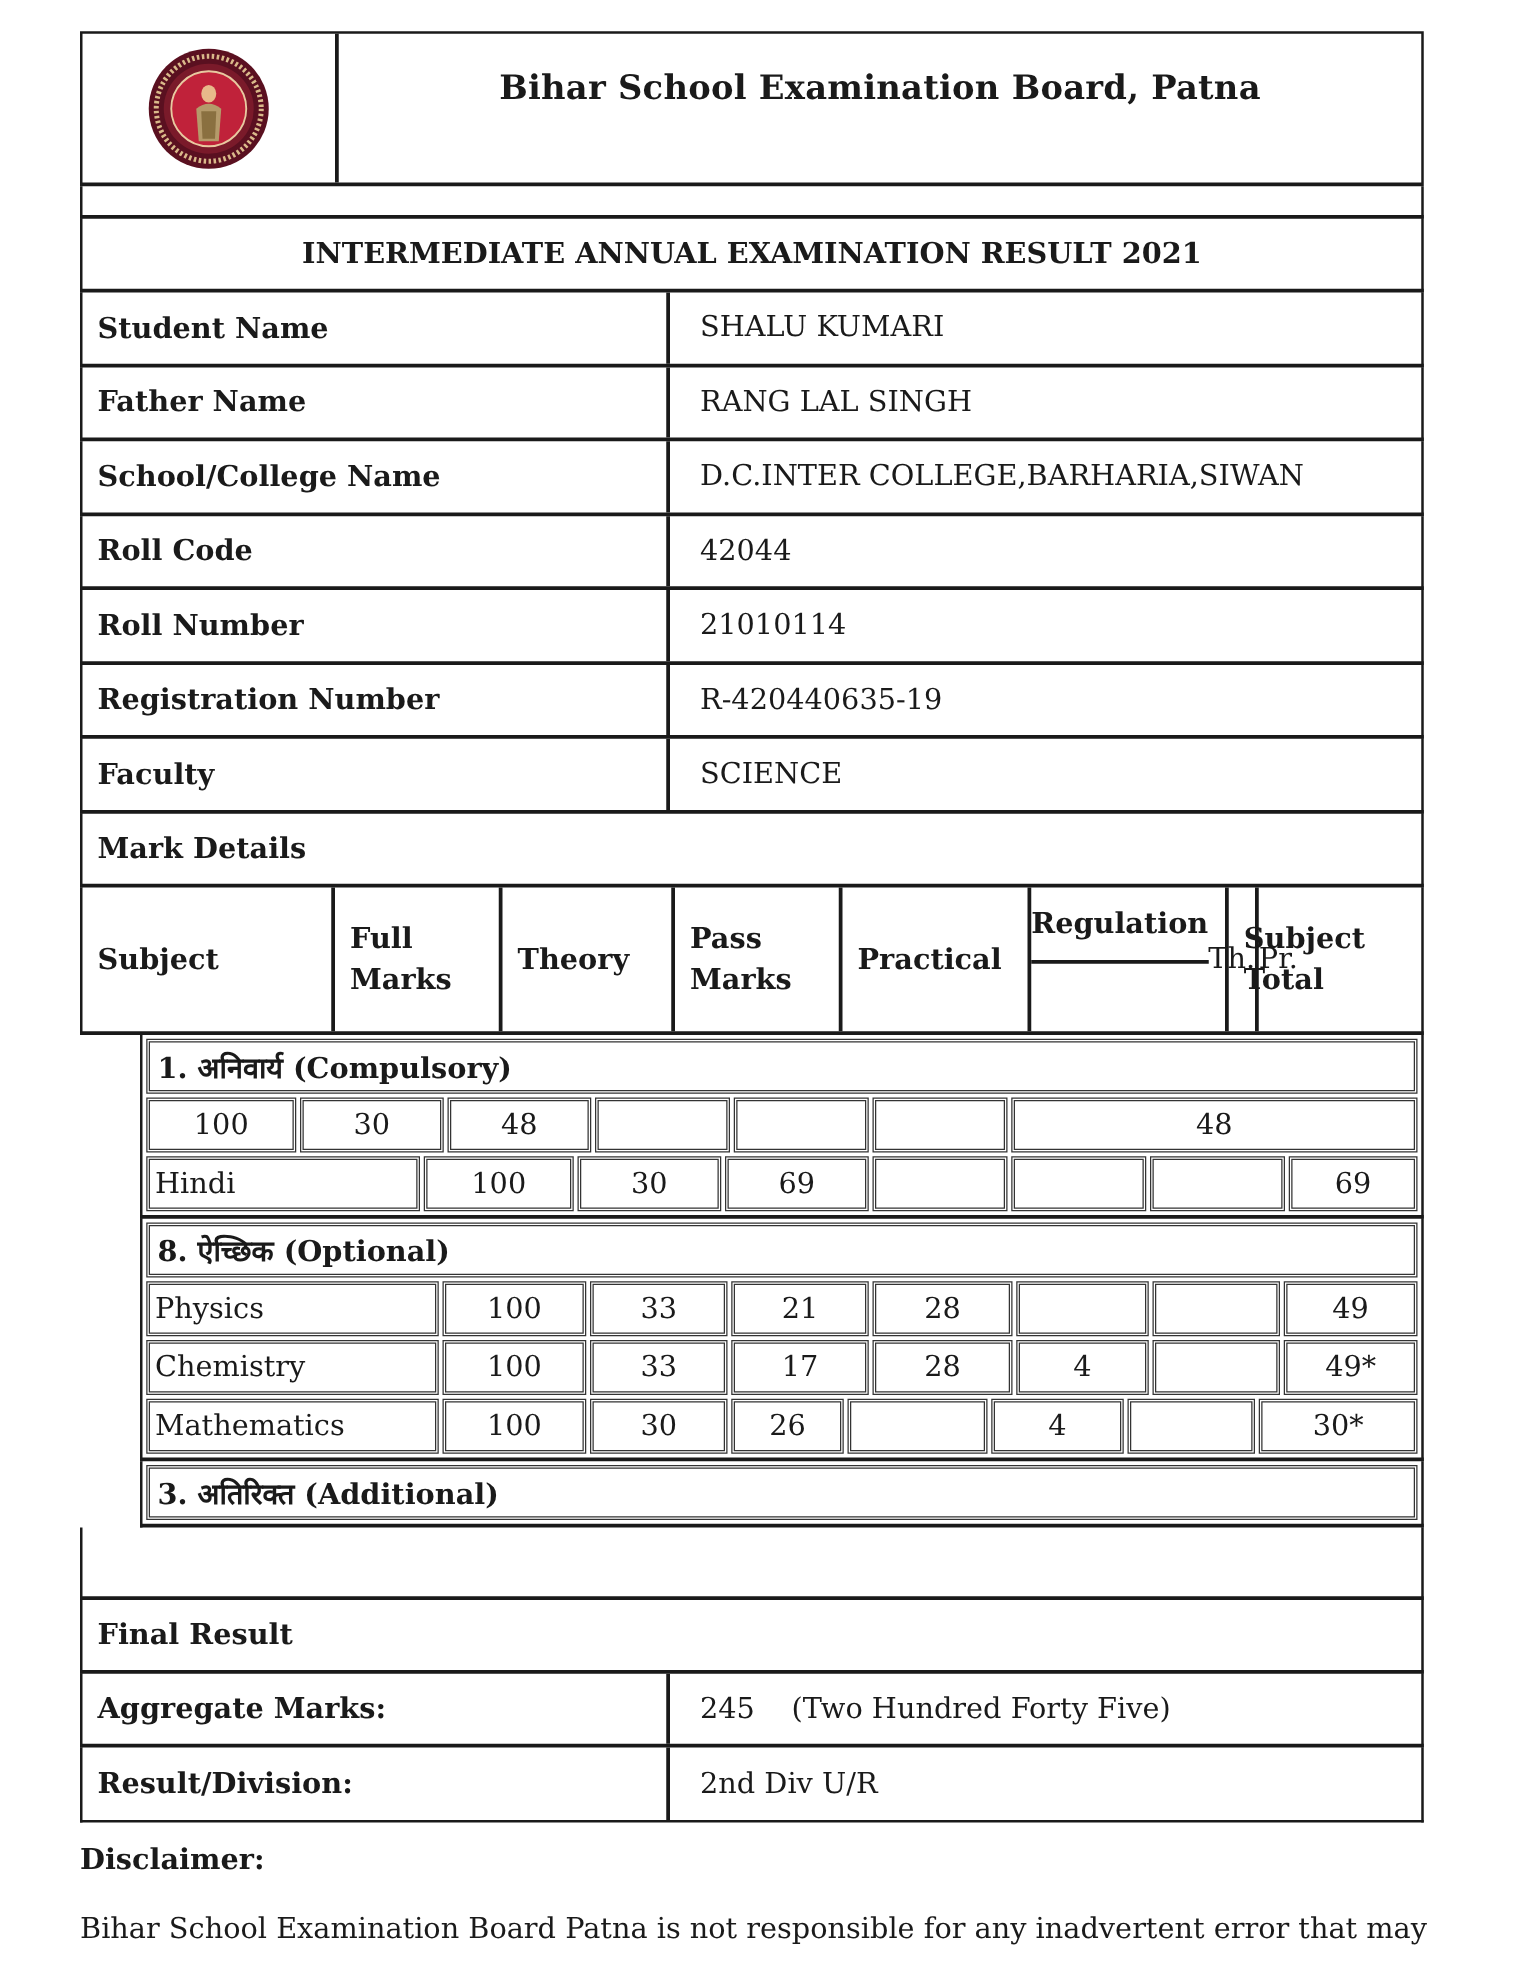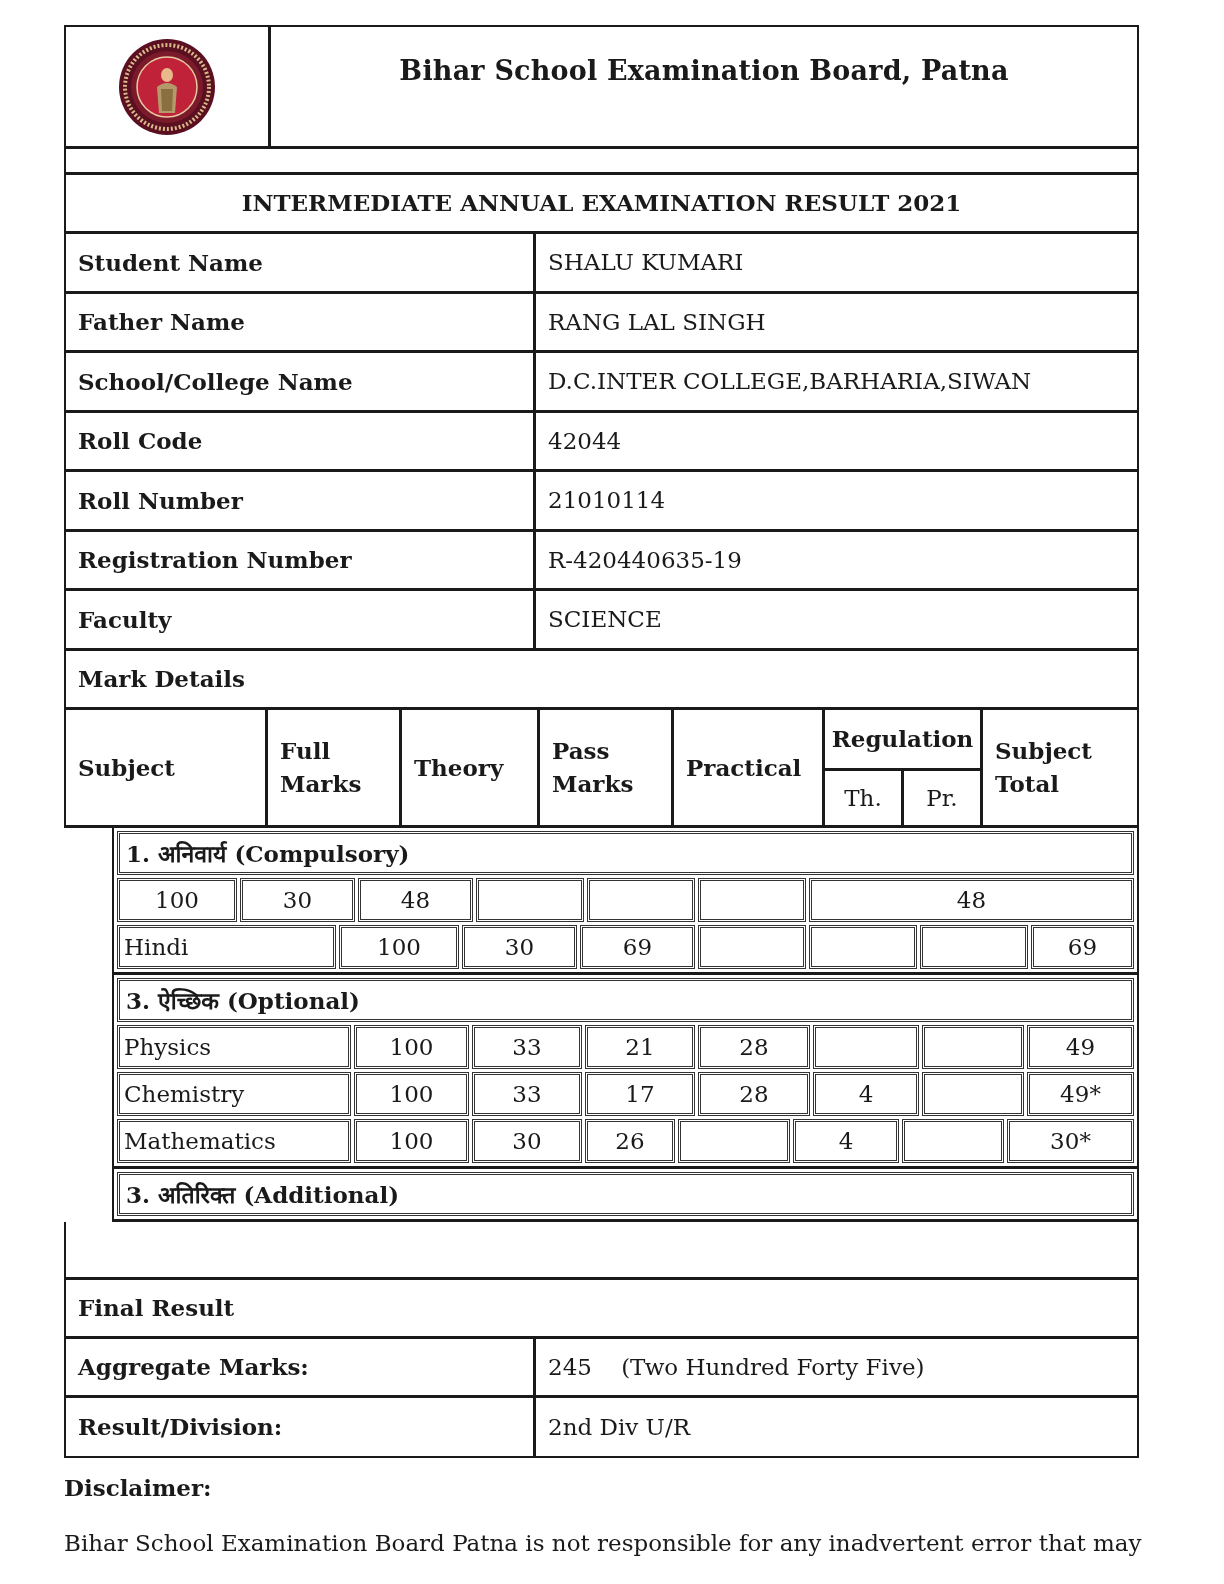--- a/index.html
+++ b/index.html
@@ -7,26 +7,26 @@
          font-family: "DejaVu Serif", "Liberation Serif", serif; color: #1a1a1a; }
   .page { position: absolute; left: 64px; top: 25px; width: 1075px; }
   .row { display: flex; box-sizing: border-box; border-left: 2px solid #1a1a1a; border-right: 2px solid #1a1a1a; border-bottom: 3px solid #1a1a1a; }
   .top { display: flex; height: 124px; border: 2px solid #1a1a1a; border-bottom: 3px solid #1a1a1a; box-sizing: border-box; }
   .logo-cell { width: 202px; border-right: 3px solid #1a1a1a; display: flex; align-items: center; justify-content: center; }
   .title-cell { flex: 1; text-align: center; padding-top: 28px; font-size: 27px; font-weight: bold; letter-spacing: 0.2px; }
   .spacer { height: 26px; }
   .center-bold { flex: 1; text-align: center; font-weight: bold; font-size: 23px; line-height: 56px; }
   .info-row { height: 59.5px; }
   .info-label { width: 470px; border-right: 3px solid #1a1a1a; font-weight: bold; font-size: 23px; padding-left: 12px; display: flex; align-items: center; box-sizing: border-box; }
-  .info-value { flex: 1; font-size: 23px; padding-left: 12px; display: flex; align-items: center; }
+  .info-value { flex: 1; font-size: 23px; padding-left: 24px; display: flex; align-items: center; }
   .full-label { flex: 1; font-weight: bold; font-size: 23px; padding-left: 12px; display: flex; align-items: center; height: 56px; }
   .hdr { height: 118px; }
   .hcell { border-right: 3px solid #1a1a1a; box-sizing: border-box; font-weight: bold; font-size: 23px; display: flex; align-items: center; padding-left: 12px; line-height: 33px; }
   .hcell:last-child { border-right: none; align-items: center; }
-  .reg { display: flex; flex-direction: column; border-right: 3px solid #1a1a1a; box-sizing: border-box; }
+  .reg { display: flex; border-right: 3px solid #1a1a1a; box-sizing: border-box; }
   .reg-top { height: 58px; border-bottom: 3px solid #1a1a1a; font-weight: bold; font-size: 23px; display: flex; align-items: center; justify-content: center; }
   .reg-bottom { flex: 1; display: flex; }
   .reg-bottom div { flex: 1; display: flex; align-items: center; justify-content: center; font-weight: normal; font-size: 23px; }
   .reg-bottom div:first-child { border-right: 3px solid #1a1a1a; }
   .group { border-left: 2px solid #1a1a1a; border-right: 2px solid #1a1a1a; border-bottom: 3px solid #1a1a1a; padding: 3px; box-sizing: border-box; margin-left: 48px; }
   .group-title { border: 2px double #333; border-style: double; border-width: 3px; height: 44px; display: flex; align-items: center; padding-left: 6px; font-weight: bold; font-size: 23px; margin-bottom: 3px; box-sizing: border-box; }
   .mrow { display: flex; gap: 3px; margin-bottom: 3px; }
   .mrow:last-child { margin-bottom: 0; }
   .mcell { border: 3px double #333; height: 44px; display: flex; align-items: center; justify-content: center; font-size: 23px; box-sizing: border-box; }
   .mcell.subj { justify-content: flex-start; padding-left: 4px; }
@@ -132,21 +132,21 @@
       <div class="mcell" style="width:115px">30</div>
       <div class="mcell" style="width:115px">69</div>
       <div class="mcell" style="width:108px"></div>
       <div class="mcell" style="width:108px"></div>
       <div class="mcell" style="width:108px"></div>
       <div class="mcell" style="flex:1">69</div>
     </div>
   </div>
 
   <div class="group">
-    <div class="group-title">3. ऐच्छिक (Optional)</div>
+    <div class="group-title">8. ऐच्छिक (Optional)</div>
     <div class="mrow">
       <div class="mcell subj" style="width:234px">Physics</div>
       <div class="mcell" style="width:115px">100</div>
       <div class="mcell" style="width:110px">33</div>
       <div class="mcell" style="width:110px">21</div>
       <div class="mcell" style="width:112px">28</div>
       <div class="mcell" style="width:106px"></div>
       <div class="mcell" style="width:102px"></div>
       <div class="mcell" style="flex:1">49</div>
     </div>

